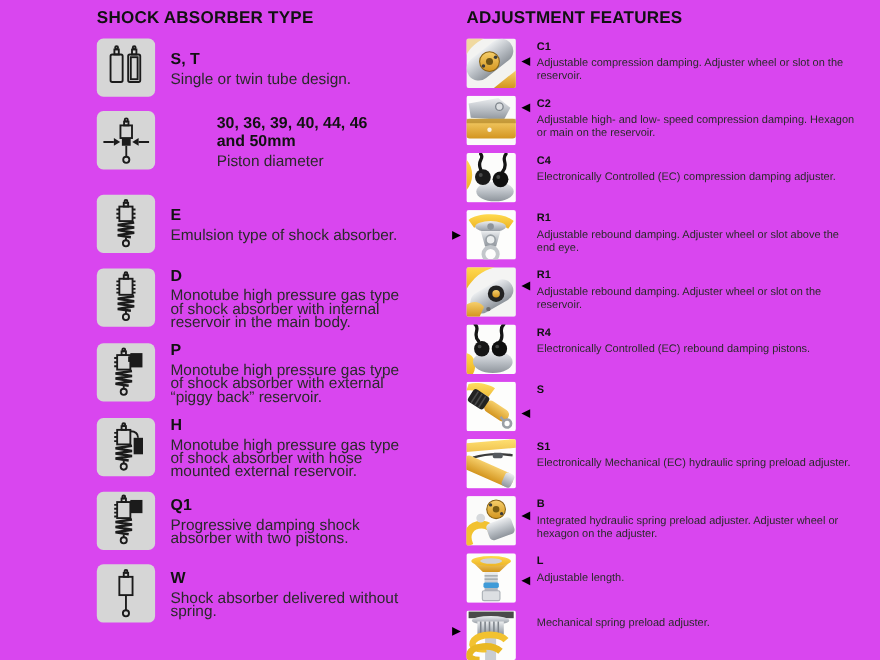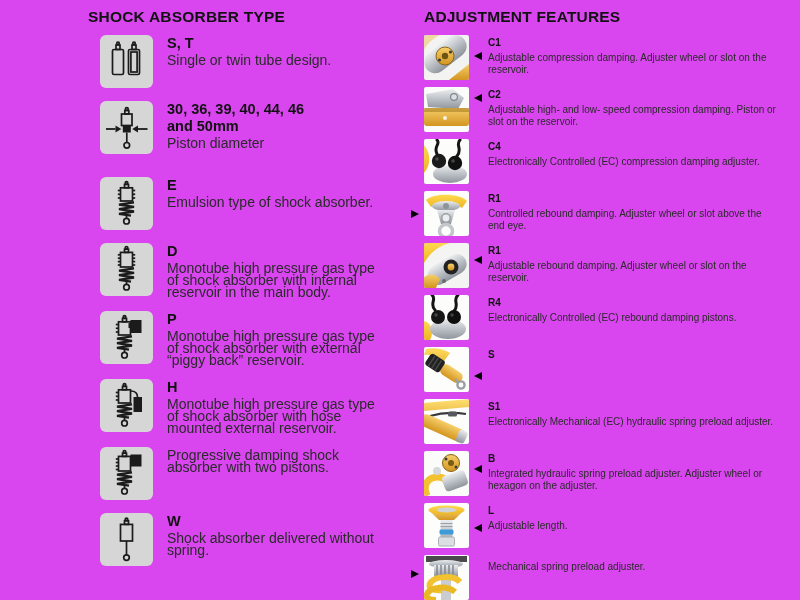--- a/index.html
+++ b/index.html
@@ -4,22 +4,22 @@
 <style>
   html,body{margin:0;padding:0;background:#fff;}
   .page{position:relative;width:800px;height:600px;background:#d946ef;overflow:hidden;
         font-family:"Liberation Sans",sans-serif;color:#1c1c1c;}
   .col{position:absolute;top:8px;}
   .col-left{left:88px;width:330px;}
   .col-right{left:424px;width:372px;}
   .sec-title{margin:0 0 9px 0;font-size:15.5px;font-weight:bold;letter-spacing:.2px;color:#111;}
 
   
-  .lrow{display:flex;align-items:flex-start;margin-bottom:13px;margin-left:12px;}
-  .lrow:nth-child(2){margin-bottom:23px;}
+  .lrow{display:flex;align-items:center;margin-bottom:13px;}
+  .lrow:nth-child(2){margin-bottom:23px;gap:42px;}
   .lthumb{flex:none;width:53px;height:53px;background:#d6d6d6;border-radius:6px;
           display:flex;align-items:center;justify-content:center;}
   .lthumb svg{display:block;width:53px;height:53px;}
   .ltxt{margin-left:14px;width:212px;}
   .code{font-size:14.5px;font-weight:bold;line-height:17px;color:#111;}
   .desc{font-size:14px;line-height:12px;color:#2a2a2a;margin-top:2px;}
 
   
   .rrow{display:flex;align-items:flex-start;margin-bottom:7px;}
   .rthumb{flex:none;position:relative;width:45px;height:45px;border-radius:2px;}
@@ -210,20 +210,21 @@
                 <line x1="15.8" y1="19" x2="18.5" y2="19"></line>
                 <line x1="15.8" y1="22.5" x2="18.5" y2="22.5"></line>
     <line x1="24.5" y1="38.6" x2="24.5" y2="41.4"></line>
                 <circle cx="24.5" cy="44.2" r="2.8"></circle>
    </g>
    <rect x="30.5" y="7.5" width="11" height="12" fill="#1b1b1b"></rect>
    <polyline points="32,25.3 17,27.6 32,29.9 17,32.2 32,34.5 17,36.8 29,38.6" fill="none" stroke="#1b1b1b" stroke-width="2.3"></polyline>
             </svg>
           </div>
           <div class="ltxt">
+            <div class="code">Q1</div>
             <div class="desc">Progressive damping shock absorber with two pistons.</div>
           </div>
         </div>
         <div class="lrow">
           <div class="lthumb">
             <svg viewBox="0 0 53 53" xmlns="http://www.w3.org/2000/svg">
               <g stroke="#1b1b1b" fill="none" stroke-width="1.7">
     <circle cx="26.5" cy="6.4" r="1.3"></circle>
                 <rect x="24.5" y="7.8" width="4" height="3.6"></rect>
     <rect x="20.5" y="11.4" width="12" height="16.6"></rect>
@@ -271,21 +272,21 @@
    <path d="M2,7 L29,2 L40,11 L34,22 L4,20 Z" fill="url(#gsilver)"></path>
    <circle cx="30" cy="10" r="3.4" fill="#dcdfe2" stroke="#7f868d" stroke-width="1.2"></circle>
    <rect x="0" y="21" width="45" height="18" rx="3" fill="url(#ggold)"></rect>
    <rect x="0" y="21" width="45" height="4" fill="#9a6d14" opacity=".5"></rect>
    <circle cx="21" cy="31" r="2" fill="#fff" opacity=".85"></circle>
             </svg>
             <span class="arr point-left" style="top: 7px;"></span>
           </div>
           <div class="rtxt">
             <div class="rcode">C2</div>
-            <div class="rdesc">Adjustable high- and low- speed compression damping. Piston or slot on the reservoir.</div>
+            <div class="rdesc">Adjustable high- and low- speed compression damping. Hexagon or main on the reservoir.</div>
           </div>
         </div>
         <div class="rrow">
           <div class="rthumb">
             <svg viewBox="0 0 45 45" xmlns="http://www.w3.org/2000/svg">
               <rect width="45" height="45" fill="#fcfcfb"></rect>
    <path d="M0,6 C7,14 7,26 0,34 Z" fill="url(#gyellow)"></path>
    <ellipse cx="26" cy="35" rx="17" ry="9" fill="url(#gsilver)"></ellipse>
    <path d="M13,15 C9,7 17,5 13,1" stroke="#151515" stroke-width="3" fill="none" stroke-linecap="round"></path>
    <path d="M33,17 C39,10 31,6 36,1" stroke="#151515" stroke-width="3" fill="none" stroke-linecap="round"></path>
@@ -308,21 +309,21 @@
    <ellipse cx="22" cy="15" rx="14" ry="5" fill="url(#gsilver)"></ellipse>
    <circle cx="22" cy="15" r="3" fill="#8d939a"></circle>
    <path d="M13,19 L31,19 L27,33 L17,33 Z" fill="url(#gsilver)"></path>
    <circle cx="22" cy="27" r="4.2" fill="#eceeef" stroke="#9aa0a6" stroke-width="1.5"></circle>
    <circle cx="22" cy="40" r="6.5" fill="none" stroke="#c3c7cb" stroke-width="3.5"></circle>
             </svg>
             <span class="arr point-right" style="top: 19px;"></span>
           </div>
           <div class="rtxt">
             <div class="rcode">R1</div>
-            <div class="rdesc">Controlled rebound damping. Adjuster wheel or slot above the end eye.</div>
+            <div class="rdesc">Adjustable rebound damping. Adjuster wheel or slot above the end eye.</div>
           </div>
         </div>
         <div class="rrow">
           <div class="rthumb">
             <svg viewBox="0 0 45 45" xmlns="http://www.w3.org/2000/svg">
               <rect width="45" height="45" fill="#f4f4f3"></rect>
    <path d="M0,0 L26,0 C14,3 6,10 0,20 Z" fill="url(#gyellow)"></path>
    <g transform="rotate(-30 24 26)">
                 <rect x="2" y="16" width="42" height="20" rx="10" fill="url(#gsilver)"></rect>
               </g>

